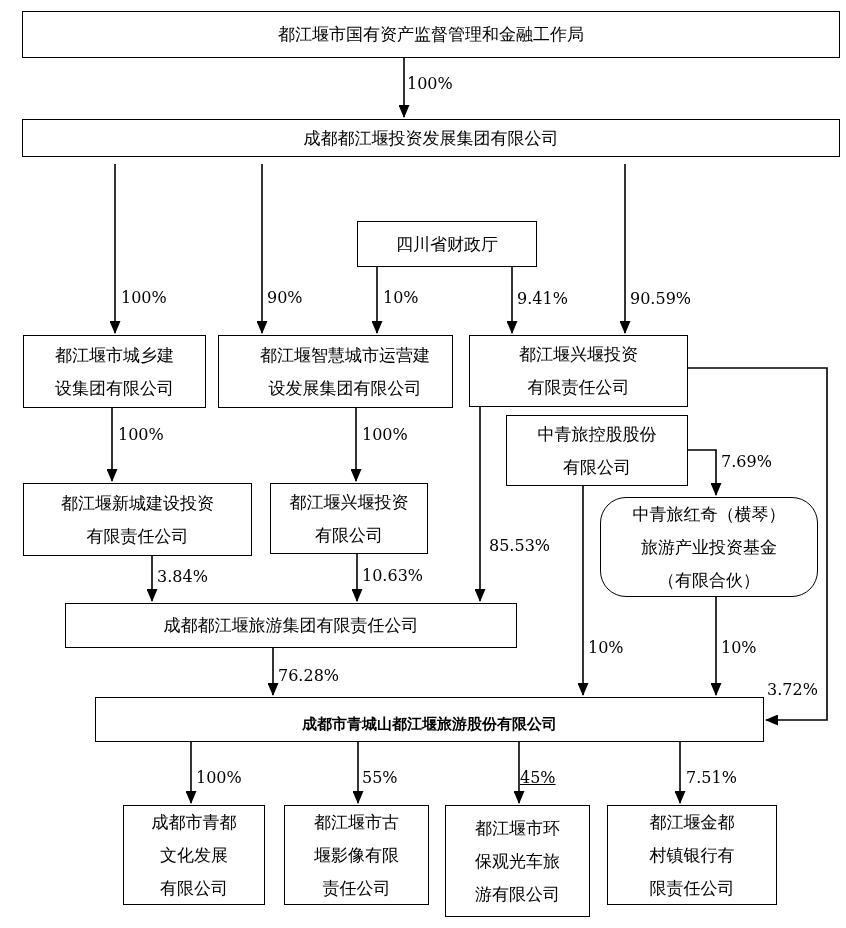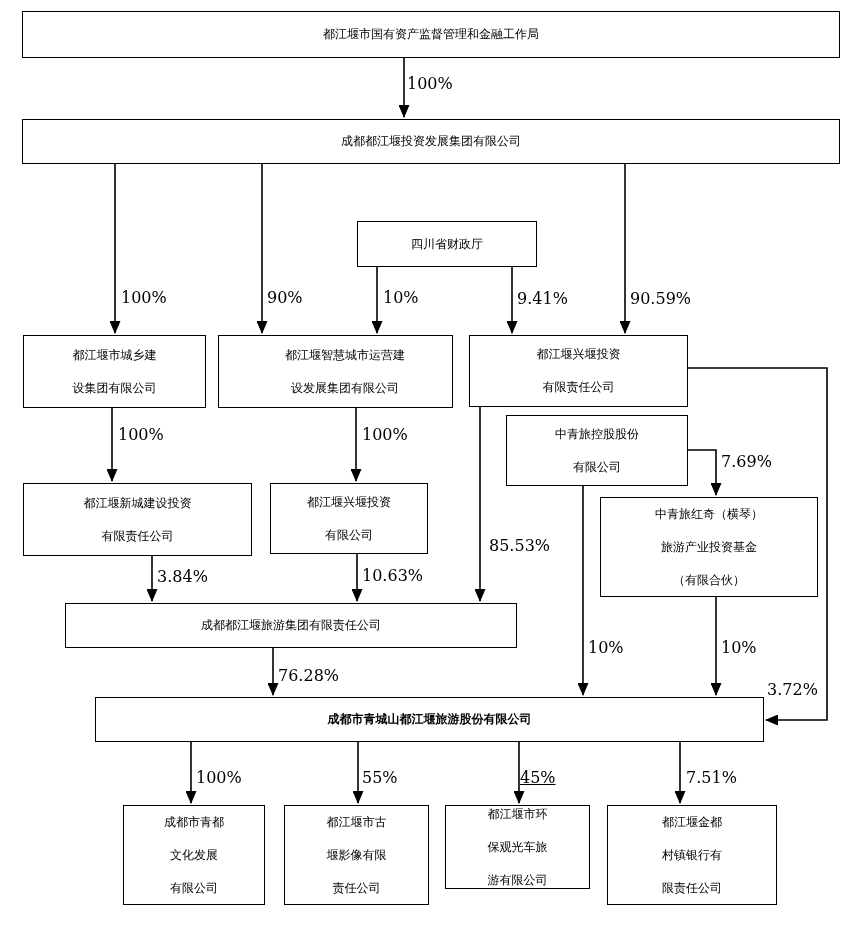--- a/index.html
+++ b/index.html
@@ -17,49 +17,49 @@
   .node{
     position:absolute;
     box-sizing:border-box;
     border:1.5px solid #000;
     background:#fff;
     display:flex;
     flex-direction:column;
     align-items:center;
     justify-content:center;
     text-align:center;
-    font-size:12px;
+    font-size:17px;
     line-height:33px;
     z-index:2;
   }
   .node .ln{white-space:nowrap;}
   .pct{
     position:absolute;
     font-size:16px;
     line-height:20px;
     white-space:nowrap;
     z-index:3;
     background:transparent;
   }
   
   #n-bureau   {left:22px;  top:11px;  width:818px; height:47px;}
-  #n-group    {left:22px;  top:119px; width:818px; height:45px;}
+  #n-group    {left:22px;  top:119px; width:818px; height:38px;}
   #n-czt      {left:357px; top:221px; width:180px; height:46px;}
   #n-chengxiang{left:23px; top:335px; width:183px; height:73px;}
   #n-zhihui   {left:218px; top:335px; width:235px; height:73px;padding-left:19px;}
   #n-xingshi  {left:469px; top:335px; width:219px; height:72px;}
   #n-cyts     {left:506px; top:415px; width:182px; height:71px;}
   #n-xincheng {left:23px;  top:483px; width:229px; height:73px;}
   #n-xingyan  {left:270px; top:483px; width:158px; height:71px;}
-  #n-hongqi   {left:600px; top:497px; width:218px; height:100px;}
+  #n-hongqi   {left:600px; top:497px; width:218px; height:100px;border-radius:26px;}
   #n-tourgroup{left:65px;  top:603px; width:452px; height:45px;}
-  #n-listed   {left:95px;  top:697px; width:669px; height:45px; font-weight:bold; font-size:12px;}
+  #n-listed   {left:95px;  top:697px; width:669px; height:45px; font-weight:bold; font-size:15px;justify-content:flex-end;}
   #n-qingdu   {left:123px; top:805px; width:142px; height:100px;}
   #n-guyan    {left:284px; top:805px; width:145px; height:100px;}
-  #n-huanbao  {left:445px; top:805px; width:145px; height:84px;}
+  #n-huanbao  {left:445px; top:805px; width:145px; height:112px;}
   #n-jindu    {left:607px; top:805px; width:170px; height:100px;}
   
   #p-a{left:407px;top:74px;}
   #p-b{left:121px;top:288px;}
   #p-c{left:267px;top:288px;}
   #p-d{left:383px;top:288px;}
   #p-e{left:517px;top:289px;}
   #p-f{left:630px;top:289px;}
   #p-g{left:118px;top:425px;}
   #p-h{left:362px;top:425px;}

